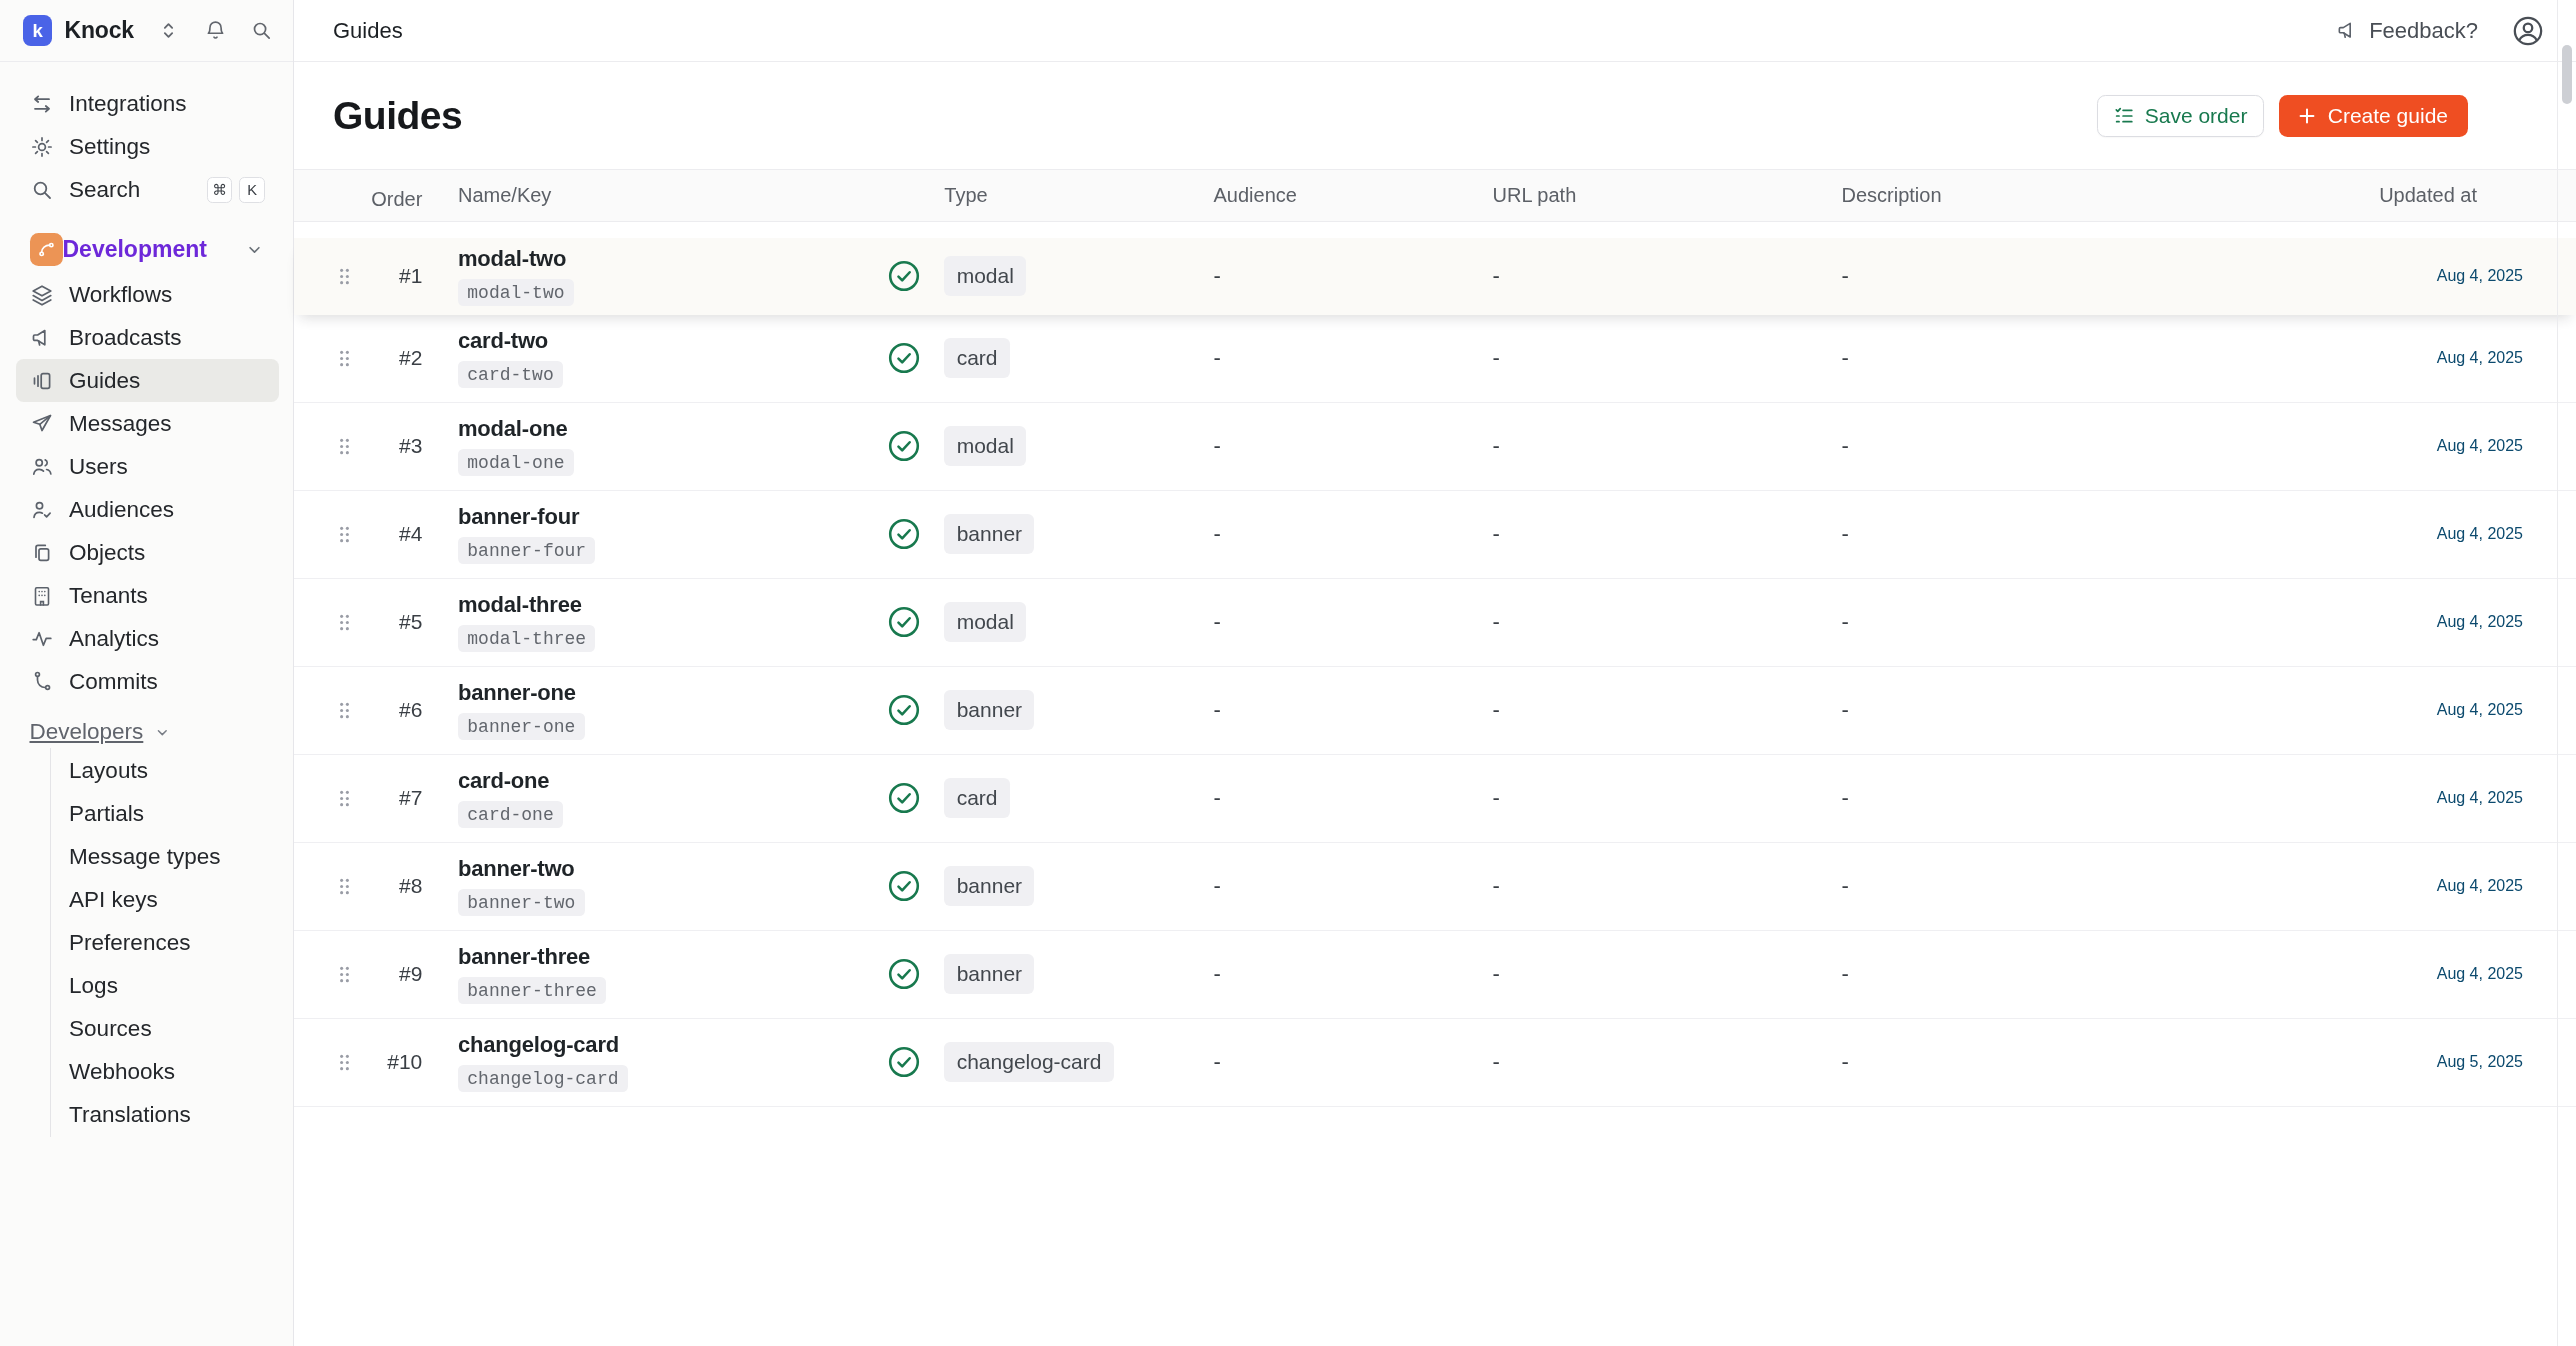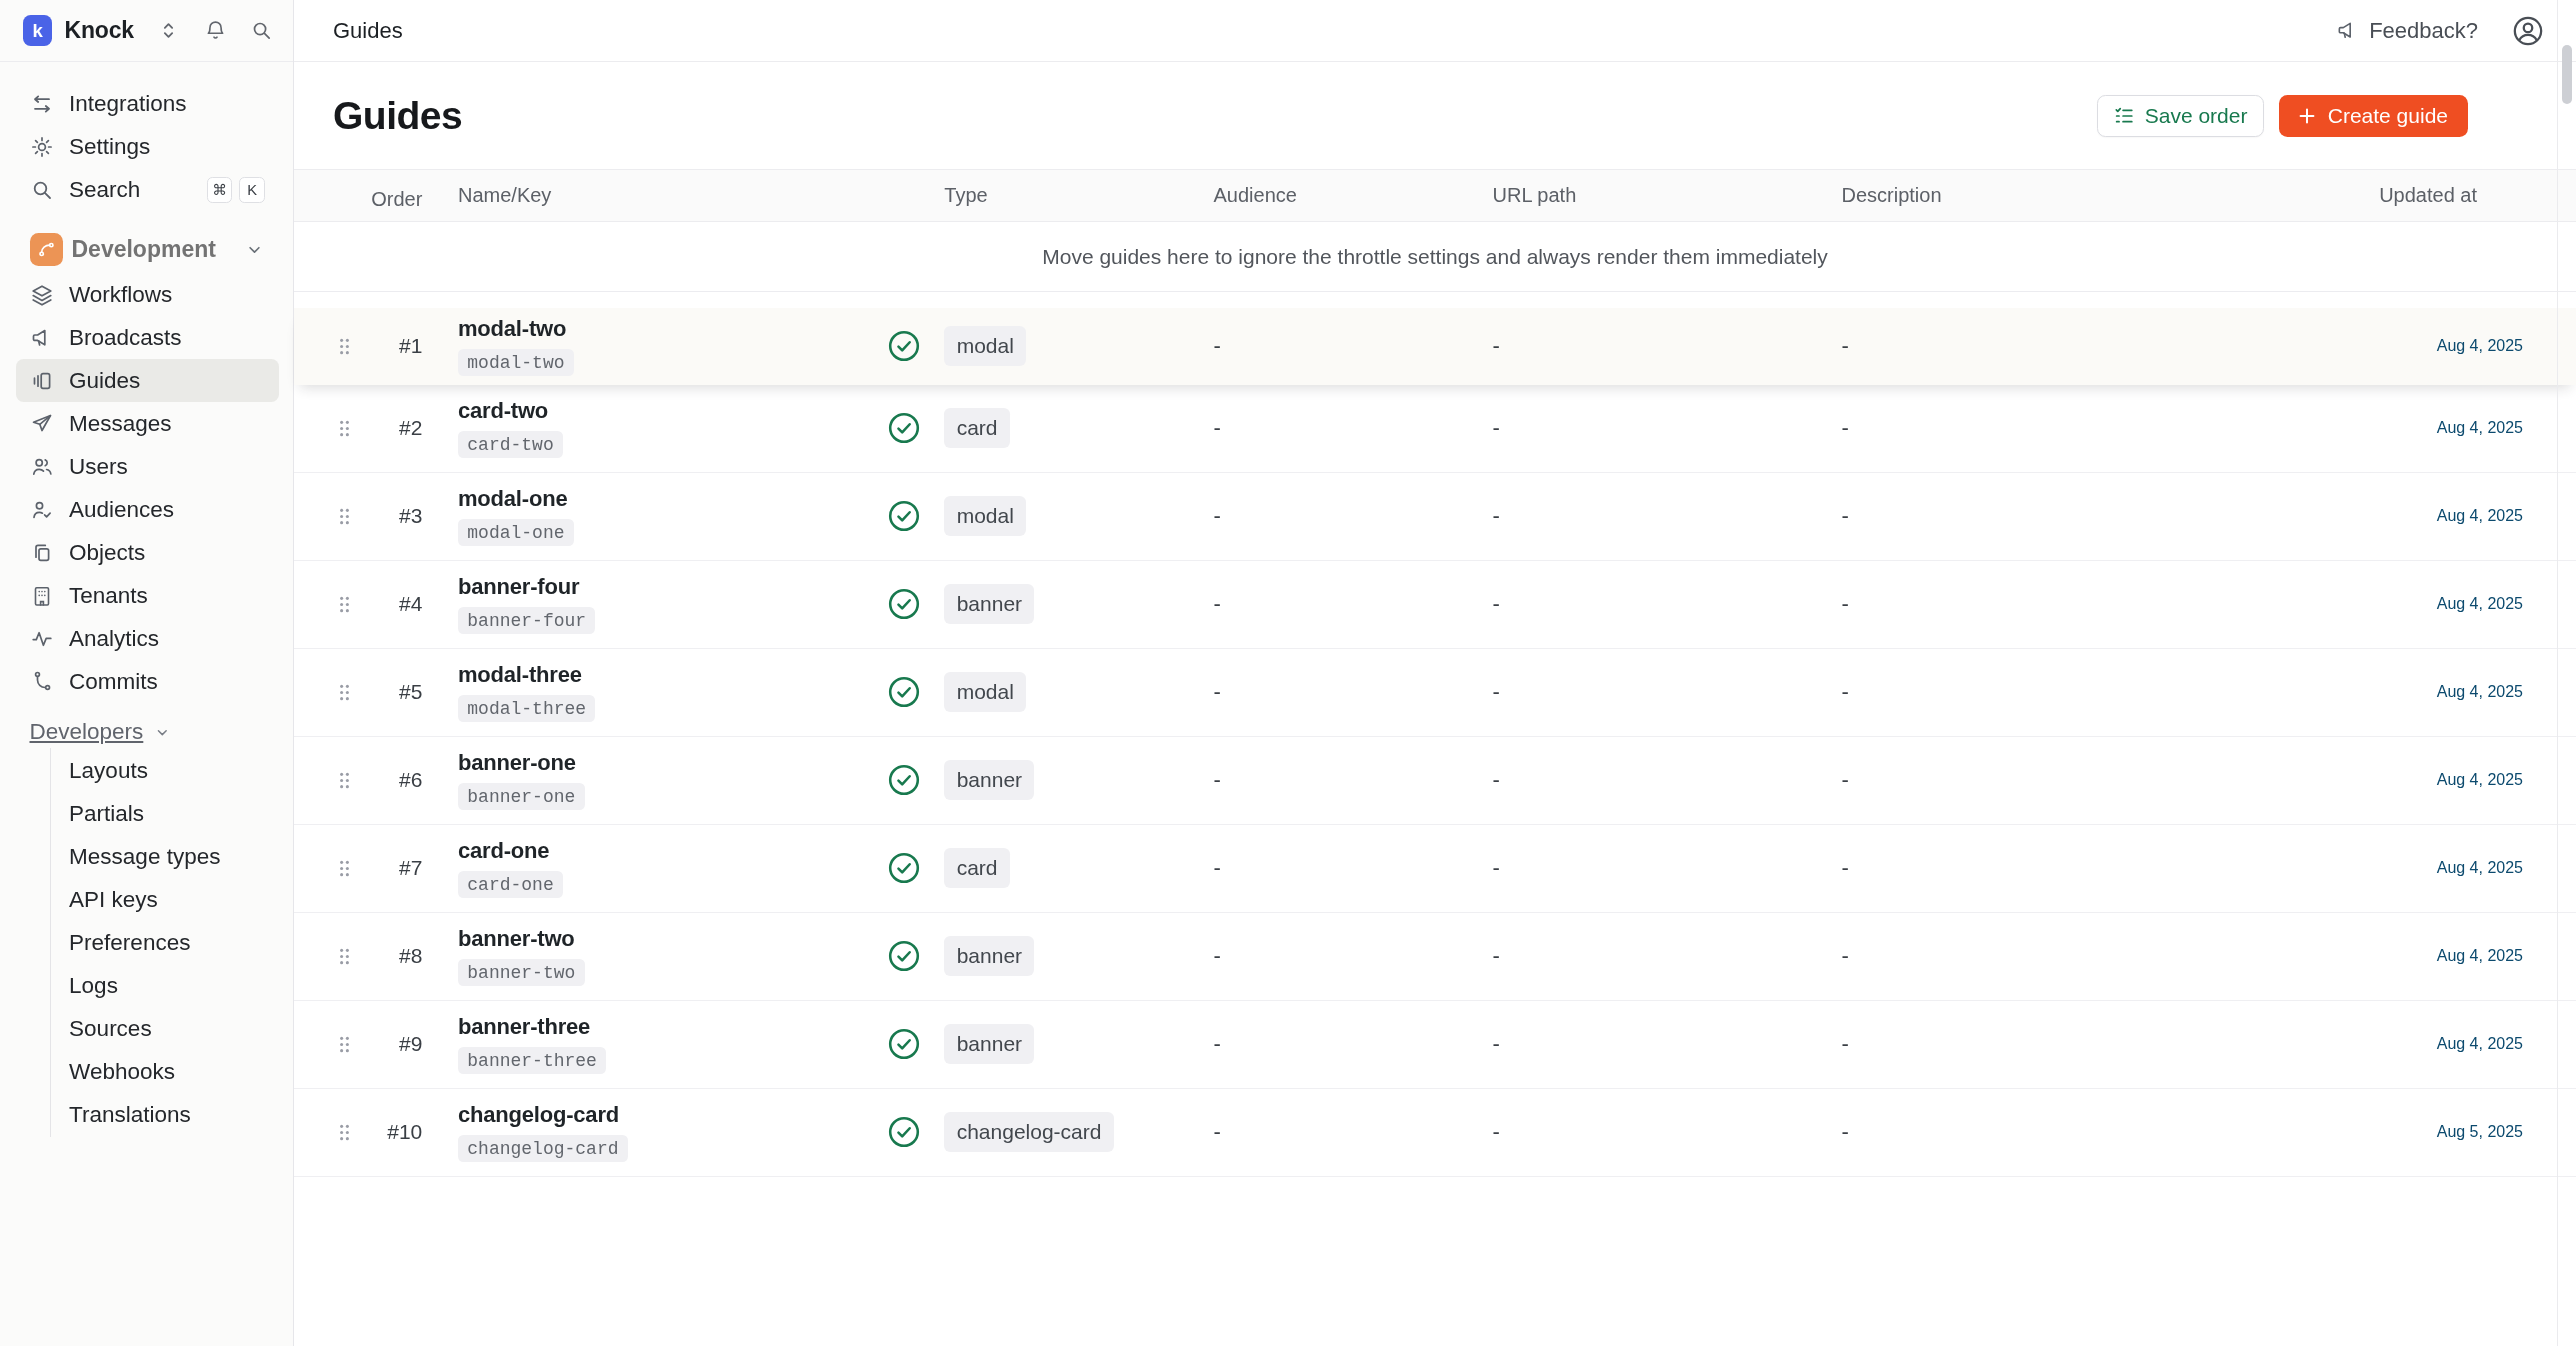--- a/index.html
+++ b/index.html
@@ -42,22 +42,22 @@
   .nav-item svg { width:24px; height:24px; color:#5C626B; flex:none; }
   .nav-item.active { background:#EAEAE7; }
   .shortcuts { margin-left:auto; display:flex; gap:7px; }
   .key {
     min-width:25.6px; height:26px; padding:0 4.6px;
     background:#fff; border:0.8px solid #DFE0E4; border-radius:5.4px;
     display:flex; align-items:center; justify-content:center;
     font-size:14.7px; color:#3A3F45;
   }
   .env-header {
-    margin-top:14px; height:48px; display:flex; align-items:center; gap:9px;
-    padding:0 14px; font-size:23px; font-weight:600; color:#737373;
+    margin-top:14px; height:48px; display:flex; align-items:center; gap:0;
+    padding:0 14px; font-size:23px; font-weight:600; color:#6d28d9;
   }
   .env-badge {
     width:33px; height:33px; border-radius:8.5px;
     background:var(--env-badge-orange,#EC9455);
     display:flex; align-items:center; justify-content:center; color:#fff;
   }
   .env-badge svg { width:21px; height:21px; }
   .env-header .chev { margin-left:auto; color:#697077; display:flex; }
   .env-header .chev svg { width:21px; height:21px; }
 
@@ -475,23 +475,20 @@
         <span class="hcell h-order">Order</span>
         <span class="hcell h-name">Name/Key</span>
         <span class="hcell"></span>
         <span class="hcell h-type">Type</span>
         <span class="hcell h-pad20">Audience</span>
         <span class="hcell h-pad20">URL path</span>
         <span class="hcell h-pad20">Description</span>
         <span class="hcell h-date">Updated at</span>
       </div>
 
-      <div class="move-row">
-        <span>Move guides here to ignore the throttle settings and always render them immediately</span>
-      </div>
 
 
       <div class="rows">
 
           <div class="trow elevated">
             <div class="cell c-handle">
               <svg viewBox="0 0 24 24">
                 <use href="#i-grip"></use>
               </svg>
             </div>

